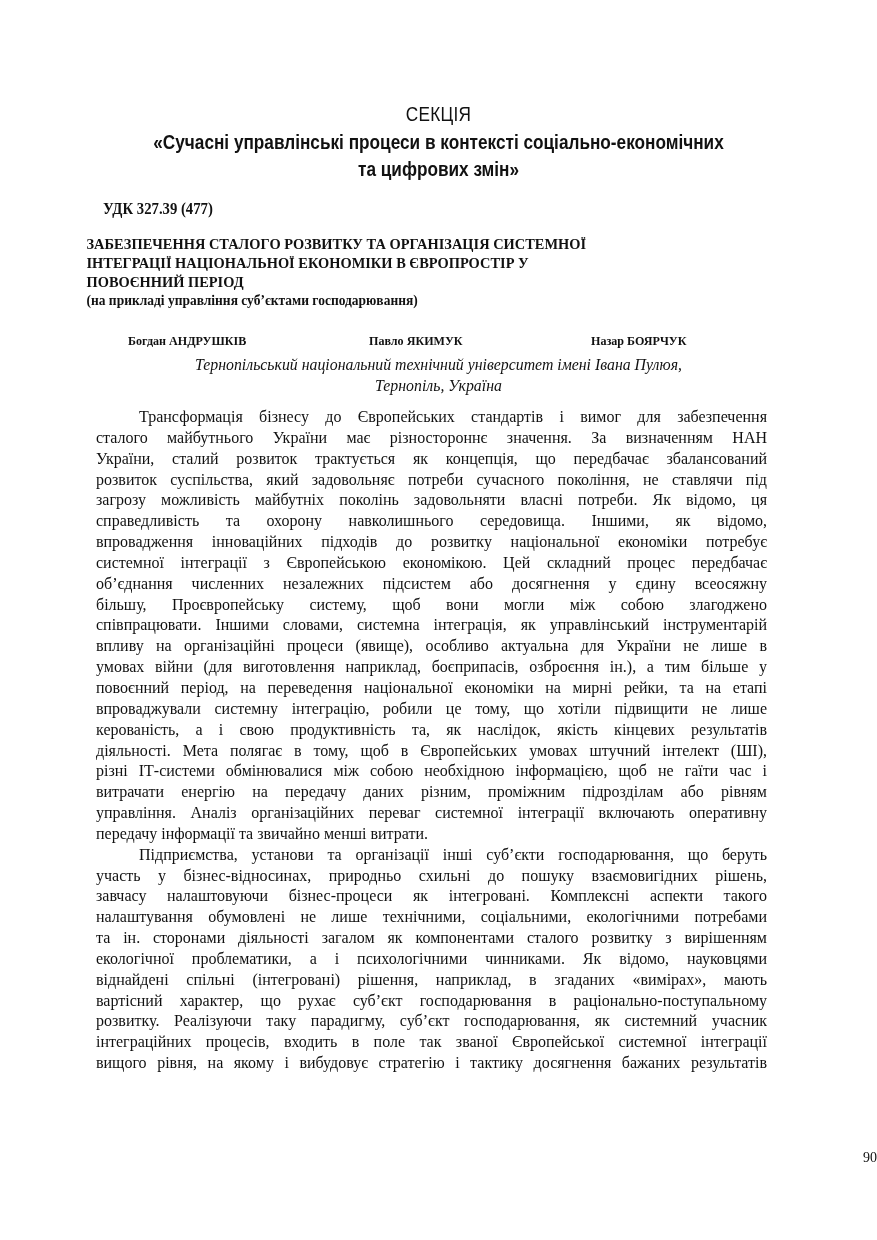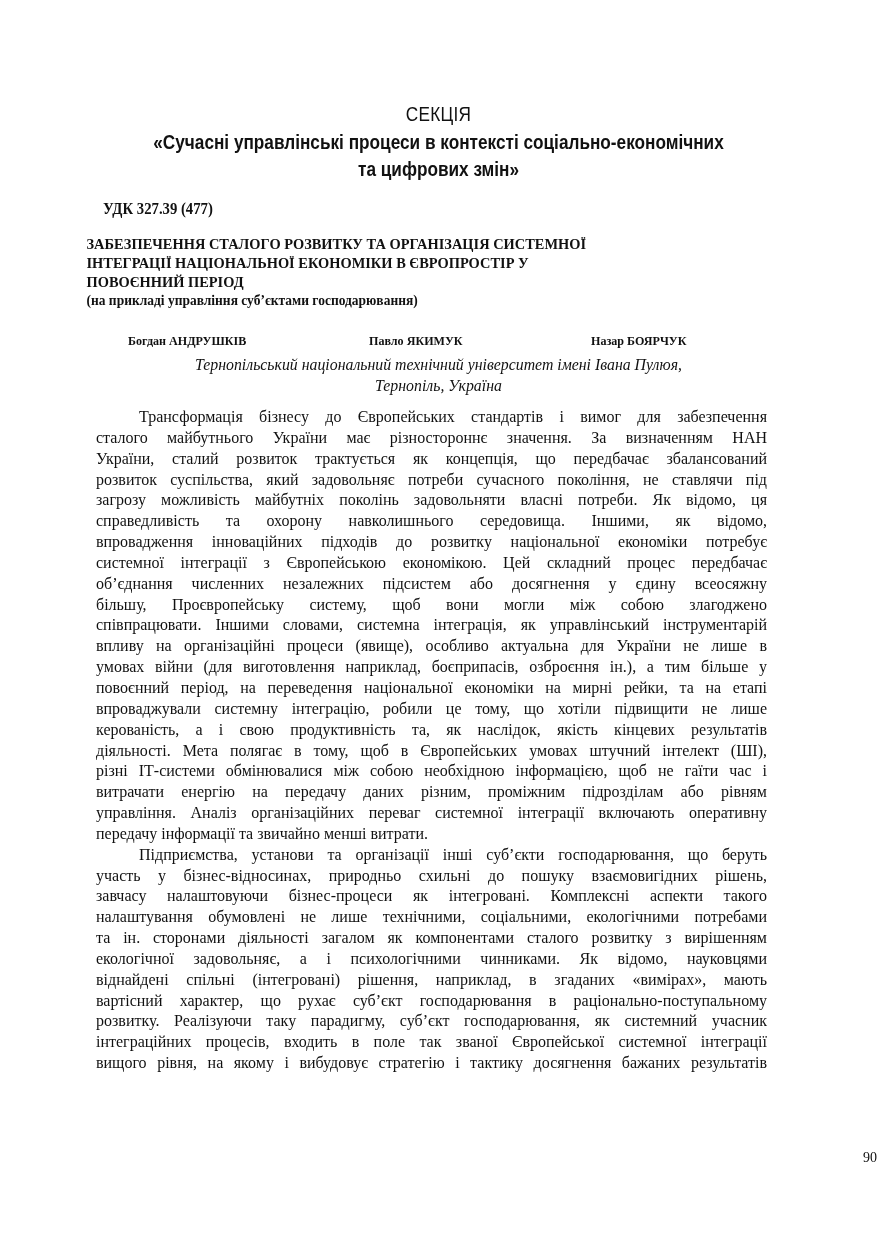--- a/index.html
+++ b/index.html
@@ -97,21 +97,21 @@
       <div class="ln"><span class="t">діяльності.  Мета полягає в тому, щоб в Європейських умовах штучний інтелект (ШІ),</span></div>
       <div class="ln"><span class="t">різні ІТ-системи  обмінювалися між собою необхідною інформацією, щоб не гаїти час і</span></div>
       <div class="ln"><span class="t">витрачати енергію на передачу даних різним, проміжним підрозділам або рівням</span></div>
       <div class="ln"><span class="t">управління. Аналіз організаційних переваг системної інтеграції включають оперативну</span></div>
       <div class="ln last"><span class="t">передачу інформації та звичайно менші витрати.</span></div>
       <div class="ln first"><span class="t">Підприємства, установи та організації інші суб’єкти господарювання, що беруть</span></div>
       <div class="ln"><span class="t">участь у бізнес-відносинах, природньо схильні до пошуку взаємовигідних рішень,</span></div>
       <div class="ln"><span class="t">завчасу налаштовуючи бізнес-процеси як інтегровані. Комплексні аспекти такого</span></div>
       <div class="ln"><span class="t">налаштування обумовлені не лише технічними, соціальними, екологічними потребами</span></div>
       <div class="ln"><span class="t">та ін. сторонами діяльності загалом як компонентами сталого розвитку з вирішенням</span></div>
-      <div class="ln"><span class="t">екологічної задовольняє, а і психологічними чинниками. Як відомо, науковцями</span></div>
+      <div class="ln"><span class="t">екологічної проблематики, а і психологічними чинниками. Як відомо, науковцями</span></div>
       <div class="ln"><span class="t">віднайдені спільні (інтегровані) рішення, наприклад, в згаданих «вимірах», мають</span></div>
       <div class="ln"><span class="t">вартісний характер, що рухає суб’єкт господарювання в раціонально-поступальному</span></div>
       <div class="ln"><span class="t">розвитку. Реалізуючи таку парадигму, суб’єкт господарювання, як системний учасник</span></div>
       <div class="ln"><span class="t">інтеграційних процесів, входить в поле так званої Європейської системної інтеграції</span></div>
       <div class="ln"><span class="t">вищого рівня, на якому і вибудовує стратегію і тактику досягнення бажаних результатів</span></div>
     </div>
 
   <div class="page-number">90</div>
 </div>
 

